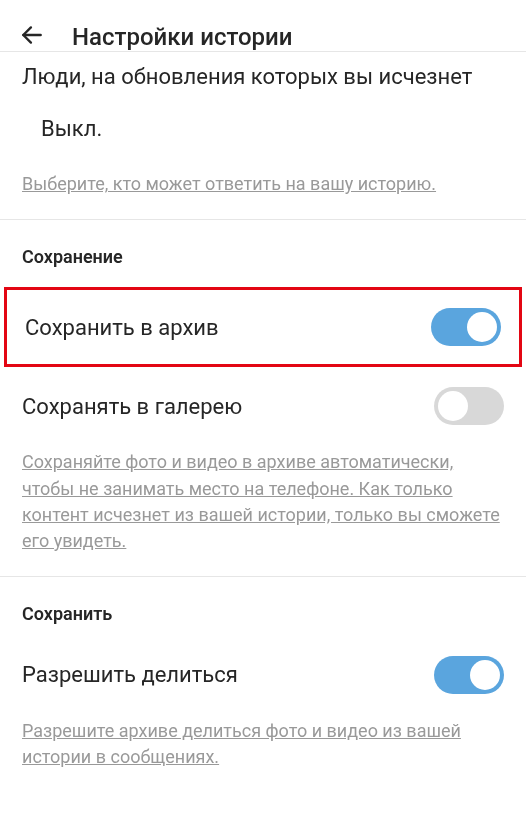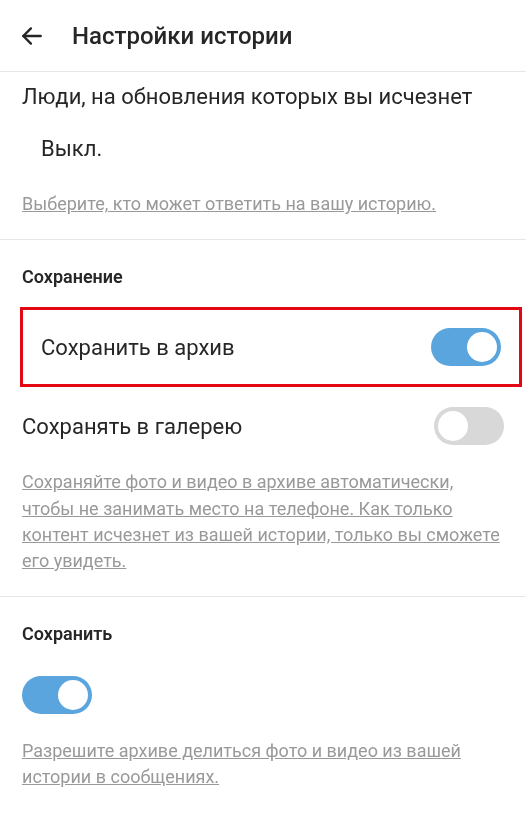--- a/index.html
+++ b/index.html
@@ -6,22 +6,22 @@
   body {
     font-family: -apple-system, BlinkMacSystemFont, "Segoe UI", Roboto, Helvetica, Arial, sans-serif;
     background: #fff;
     width: 526px;
     height: 835px;
     overflow: hidden;
     color: #262626;
   }
   .header {
     display: flex;
-    align-items: center;
-    height: 72px;
+    align-items: flex-end;
+    height: 52px;
     padding: 0 16px;
     border-bottom: 1px solid #e6e6e6;
     background: #fff;
   }
   .back-btn {
     width: 32px;
     height: 32px;
     display: flex;
     align-items: center;
     justify-content: center;
@@ -98,21 +98,21 @@
     top: 4px;
   }
   .toggle.on .toggle-knob {
     right: 4px;
   }
   .toggle.off .toggle-knob {
     left: 4px;
   }
   .highlight-box {
     border: 3px solid #e30613;
-    margin: 2px 4px 6px 20px;
+    margin: 2px 4px 6px 4px;
   }
   .highlight-box .toggle-row {
     padding: 18px 18px;
   }
 </style>
 </head>
 <body>
 
 <div class="header">
   <div class="back-btn">
@@ -150,20 +150,21 @@
     </div>
   </div>
 
   <div class="helper-text">Сохраняйте фото и видео в архиве автоматически, чтобы не занимать место на телефоне. Как только контент исчезнет из вашей истории, только вы сможете его увидеть.</div>
 
   <div class="divider"></div>
 
   <div class="section-title">Сохранить</div>
 
   <div class="toggle-row">
+    <div class="toggle-label">Разрешить делиться</div>
     <div class="toggle on">
       <div class="toggle-knob"></div>
     </div>
   </div>
 
   <div class="helper-text">Разрешите архиве делиться фото и видео из вашей истории в сообщениях.</div>
 
 </div>
 
 </body></html>

